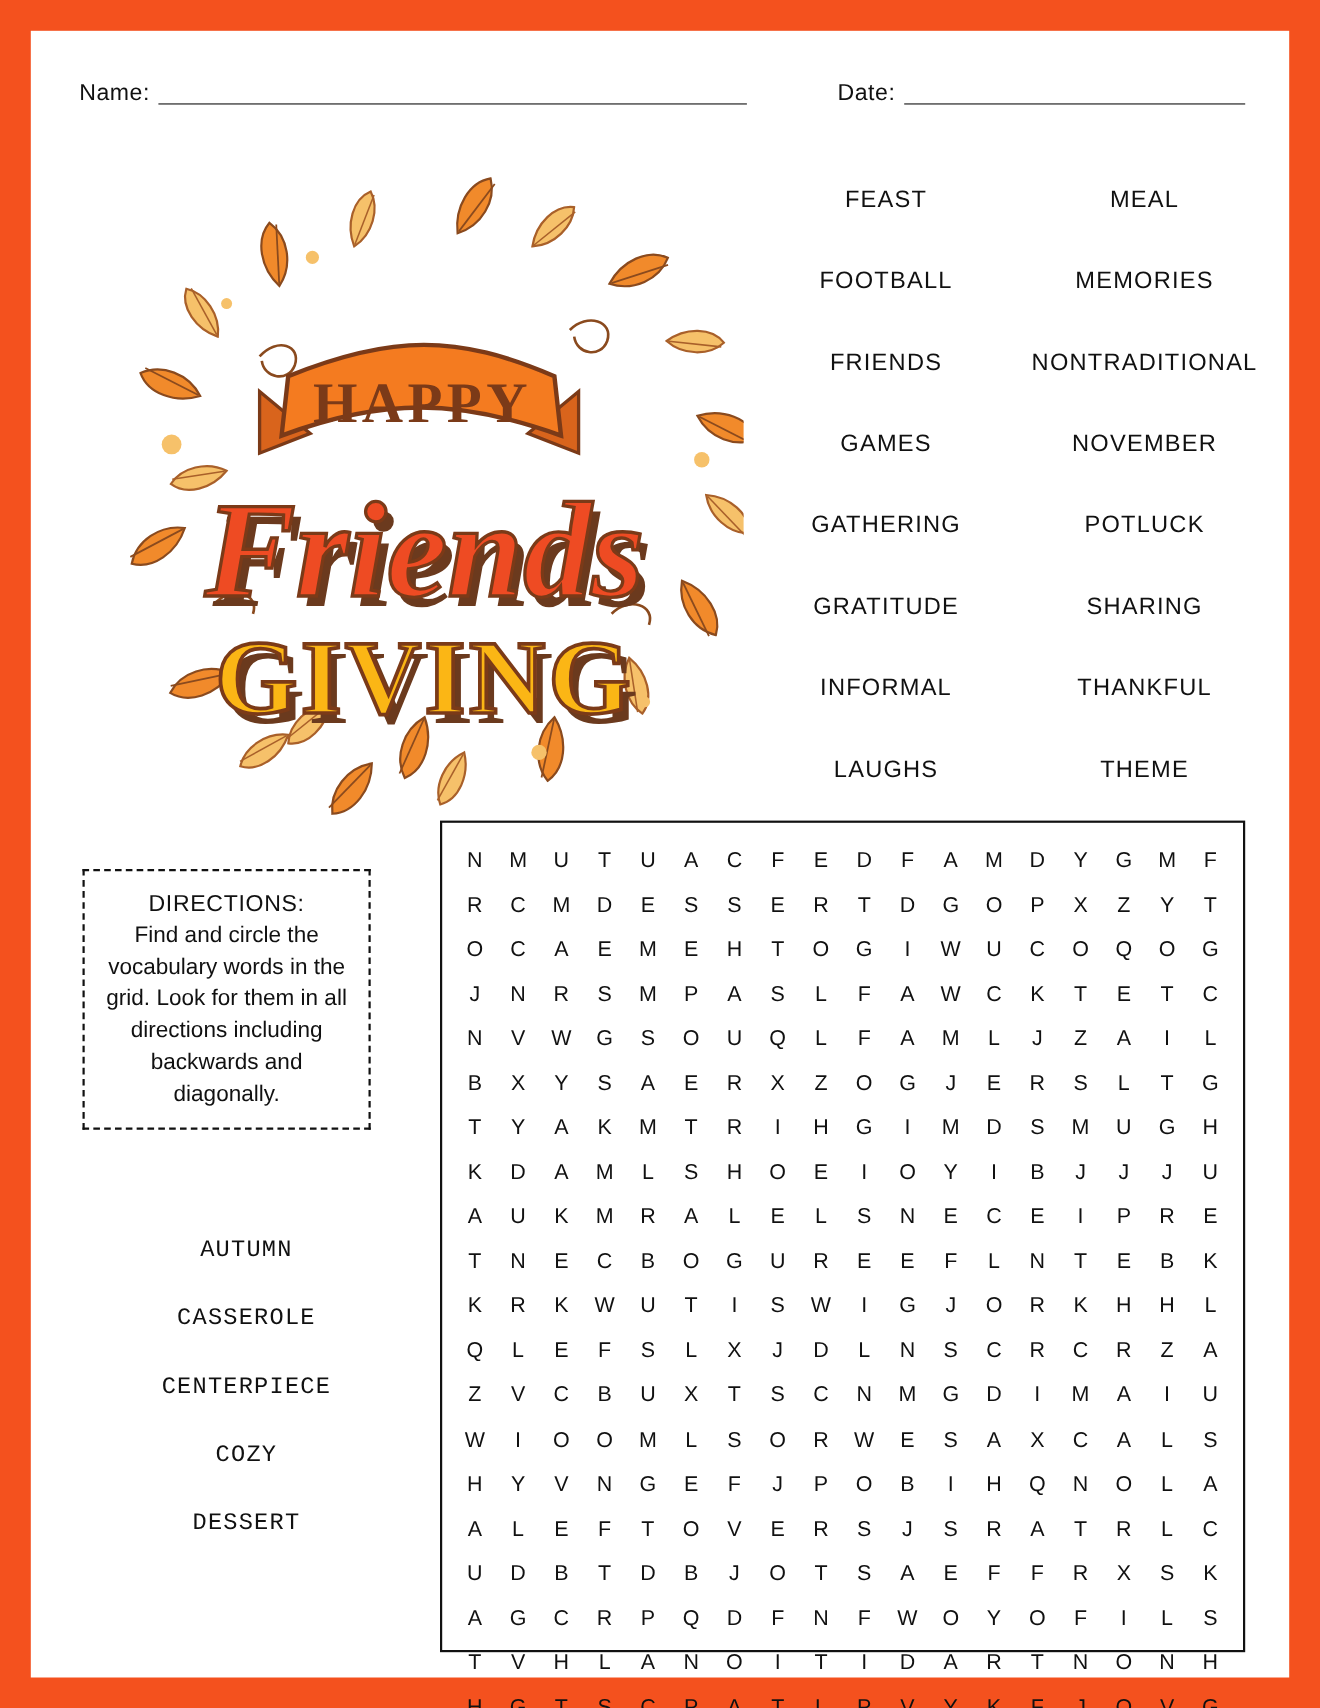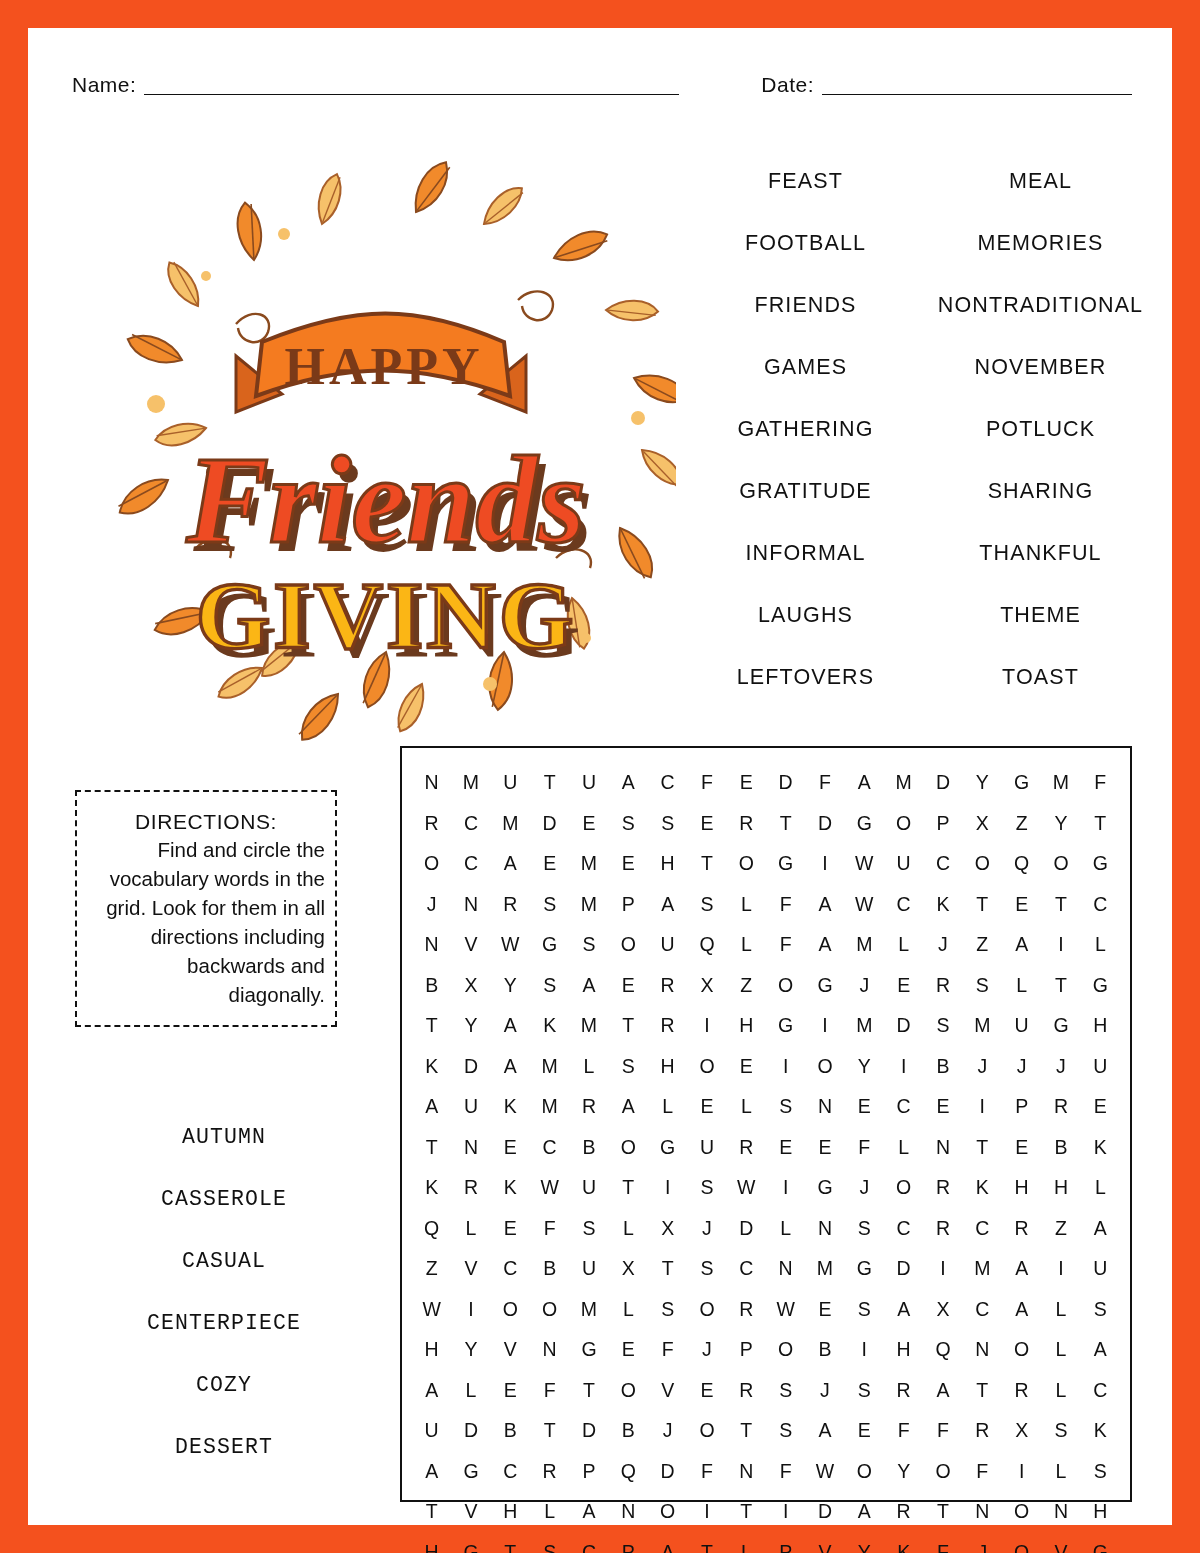--- a/index.html
+++ b/index.html
@@ -60,21 +60,21 @@
   .logo svg { display: block; width: 100%; height: 100%; }
 
   
   .wordlist {
     position: absolute;
     left: 660px;
     top: 122px;
     width: 470px;
     display: grid;
     grid-template-columns: 1fr 1fr;
-    row-gap: 0px;
+    row-gap: 12px;
   }
   .wordlist .w {
     text-align: center;
     font-size: 21.5px;
     letter-spacing: 1.1px;
     color: #111;
     height: 62px;
     line-height: 62px;
     white-space: nowrap;
   }
@@ -93,21 +93,20 @@
   .directions .dtitle {
     font-size: 21px;
     letter-spacing: .6px;
     color: #111;
     margin-bottom: 1px;
   }
   .directions .dtext {
     font-size: 20.5px;
     line-height: 29px;
     color: #111;
-    text-align: right;
   }
 
   
   .wordlist2 {
     position: absolute;
     left: 62px;
     top: 1078px;
     width: 268px;
     font-family: Liberation Mono, monospace;
   }
@@ -266,21 +265,20 @@
   </div>
 
   <div class="directions">
     <div class="dtitle">DIRECTIONS:</div>
     <div class="dtext">Find and circle the vocabulary words in the grid.  Look for them in all directions including backwards and diagonally.</div>
   </div>
 
   <div class="wordlist2">
     <div class="w">AUTUMN</div>
     <div class="w">CASSEROLE</div>
-    <div class="w">CASUAL</div>
     <div class="w">CENTERPIECE</div>
     <div class="w">COZY</div>
     <div class="w">DESSERT</div>
   </div>
 
   <div class="gridbox">
     <div class="grid" id="puzzle-grid">
         <div class="cell">N</div>
         <div class="cell">M</div>
         <div class="cell">U</div>

